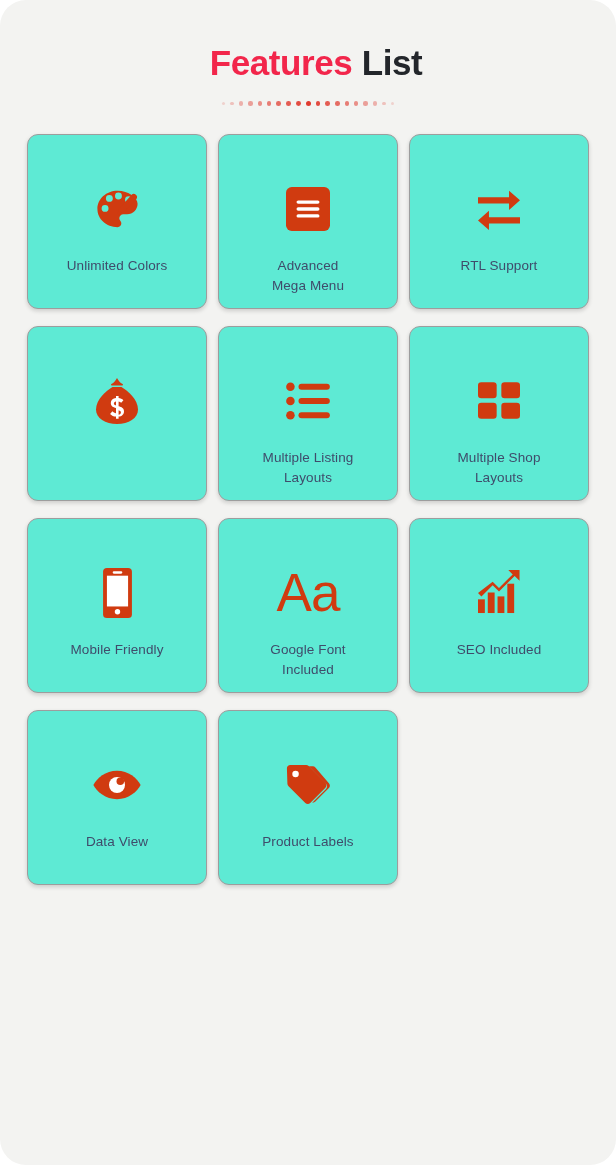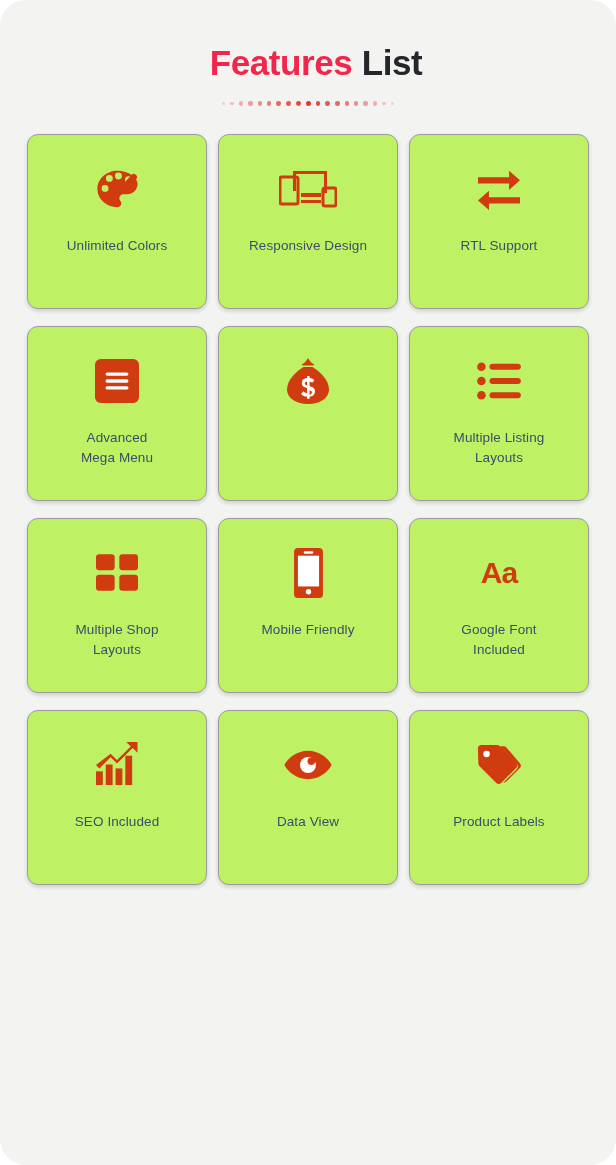--- a/index.html
+++ b/index.html
@@ -60,51 +60,51 @@
   .grid {
     margin: 26px auto 0 auto;
     width: 562px;
     display: grid;
     grid-template-columns: repeat(3, 180px);
     grid-auto-rows: 175px;
     column-gap: 11px;
     row-gap: 17px;
   }
   .card {
-    background: #bef264;
+    background: #5eead4;
     border: 1.4px solid #9d9d9d;
     border-radius: 11px;
     box-shadow: 0 2px 4px rgba(0,0,0,0.16);
     display: flex;
     flex-direction: column;
     align-items: center;
     justify-content: flex-start;
     box-sizing: border-box;
-    padding-top: 24px;
+    padding-top: 44px;
   }
   .card-icon {
     height: 60px;
     display: flex;
     align-items: center;
     justify-content: center;
     color: #d03b10;
   }
   .card-icon svg { display: block; }
   .card-label {
     margin-top: 17px;
     font-size: 13.5px;
     color: #3f4c6b;
     text-align: center;
     line-height: 1.5;
     padding: 0 8px;
     letter-spacing: 0.1px;
   }
   .aa-glyph {
-    font-size: 30px;
-    font-weight: bold;
+    font-size: 53px;
+    font-weight: normal;
     color: #d03b10;
     line-height: 1;
     letter-spacing: -1px;
   }
 </style>
 </head>
 <body>
 
 <div class="page">
 
@@ -138,51 +138,37 @@
         <div class="card-icon">
           <svg width="49" height="44" viewBox="0 0 50 46" fill="#d03b10" xmlns="http://www.w3.org/2000/svg">
             <path d="M25 4C13.4 4 4 12.5 4 23c0 10.5 9.4 19 21 19 2.4 0 4-1.8 4-4 0-1.1-.4-2-1.1-2.8-.6-.7-1-1.6-1-2.6 0-2.3 1.9-4.2 4.2-4.2H35c6.1 0 11-4.9 11-11C46 11.5 36.6 4 25 4zm-13 22a3.6 3.6 0 1 1 0-7.2 3.6 3.6 0 0 1 0 7.2zm4.5-10.5a3.6 3.6 0 1 1 0-7.2 3.6 3.6 0 0 1 0 7.2zM26 13a3.6 3.6 0 1 1 0-7.2A3.6 3.6 0 0 1 26 13zm10.5 4a3.6 3.6 0 1 1 0-7.2 3.6 3.6 0 0 1 0 7.2z"></path>
             <path d="M44.2 8.2a3.2 3.2 0 0 0-4.6.2L26.8 22.6l-2.5 6.9 6.6-3.2L44.6 12.7a3.2 3.2 0 0 0-.4-4.5z"></path>
           </svg>
         </div>
         <div class="card-label">Unlimited Colors</div>
       </div>
       <div class="card">
         <div class="card-icon">
-          <svg width="58" height="40" viewBox="0 0 58 40" fill="#d03b10" xmlns="http://www.w3.org/2000/svg">
-            <rect x="14" y="2" width="34" height="3"></rect>
-            <rect x="14" y="2" width="3" height="20"></rect>
-            <rect x="45" y="2" width="3" height="22"></rect>
-            <rect x="1" y="8" width="18" height="27" rx="2" fill="none" stroke="#d03b10" stroke-width="3"></rect>
-            <rect x="44" y="19" width="13" height="18" rx="2" fill="none" stroke="#d03b10" stroke-width="3"></rect>
-            <rect x="22" y="24" width="20" height="4"></rect>
-            <rect x="22" y="31" width="20" height="3"></rect>
-          </svg>
-        </div>
-        <div class="card-label">Responsive Design</div>
-      </div>
-      <div class="card">
-        <div class="card-icon">
-          <svg width="44" height="42" viewBox="0 0 46 46" fill="#d03b10" xmlns="http://www.w3.org/2000/svg">
-            <path d="M0 10h34v-7l12 10.5L34 24v-7H0z"></path>
-            <path d="M46 32H12v-7L0 35.5 12 46v-7h34z"></path>
-          </svg>
-        </div>
-        <div class="card-label">RTL Support</div>
-      </div>
-      <div class="card">
-        <div class="card-icon">
           <svg width="44" height="44" viewBox="0 0 46 46" fill="#d03b10" xmlns="http://www.w3.org/2000/svg">
             <rect x="0" y="0" width="46" height="46" rx="6" fill="#d03b10"></rect>
             <rect x="11" y="14" width="24" height="3.6" rx="1.8" fill="#ffffff"></rect>
             <rect x="11" y="21.2" width="24" height="3.6" rx="1.8" fill="#ffffff"></rect>
             <rect x="11" y="28.4" width="24" height="3.6" rx="1.8" fill="#ffffff"></rect>
           </svg>
         </div>
         <div class="card-label">Advanced<br>Mega Menu</div>
+      </div>
+      <div class="card">
+        <div class="card-icon">
+          <svg width="44" height="42" viewBox="0 0 46 46" fill="#d03b10" xmlns="http://www.w3.org/2000/svg">
+            <path d="M0 10h34v-7l12 10.5L34 24v-7H0z"></path>
+            <path d="M46 32H12v-7L0 35.5 12 46v-7h34z"></path>
+          </svg>
+        </div>
+        <div class="card-label">RTL Support</div>
       </div>
       <div class="card">
         <div class="card-icon">
           <svg width="46" height="46" viewBox="0 0 46 46" fill="#d03b10" xmlns="http://www.w3.org/2000/svg">
             <path d="M23 0c-1.3 2.6-3.1 4.6-5.6 6.1-.6.4-.4 1.3.3 1.3h10.6c.7 0 .9-.9.3-1.3C26.1 4.6 24.3 2.6 23 0z"></path>
             <path d="M27.5 9h-9C12 13 2 21.5 2 31.6 2 40.5 11.4 46 23 46s21-5.5 21-14.4C44 21.5 34 13 27.5 9z"></path>
             <path d="M24.6 28.3v-4.9c1 .2 1.9.7 2.6 1.4l2.2-2.6c-1.3-1.2-2.9-1.9-4.8-2.1v-2h-2.6v2c-3.2.3-5.2 2.2-5.2 5 0 3.2 2.3 4.2 5.2 5v5.2c-1.4-.2-2.6-.9-3.6-2l-2.3 2.6c1.5 1.6 3.5 2.5 5.9 2.7v2.1h2.6v-2.1c3.3-.3 5.4-2.3 5.4-5.2 0-3.2-2.4-4.3-5.4-5.1zm-2.6-.7c-1.4-.5-2.1-1-2.1-2 0-1 .8-1.8 2.1-2v4zm2.6 9.2v-4.5c1.5.5 2.3 1 2.3 2.2 0 1.2-.9 2.1-2.3 2.3z" fill="#ffffff"></path>
           </svg>
         </div>
       </div>

